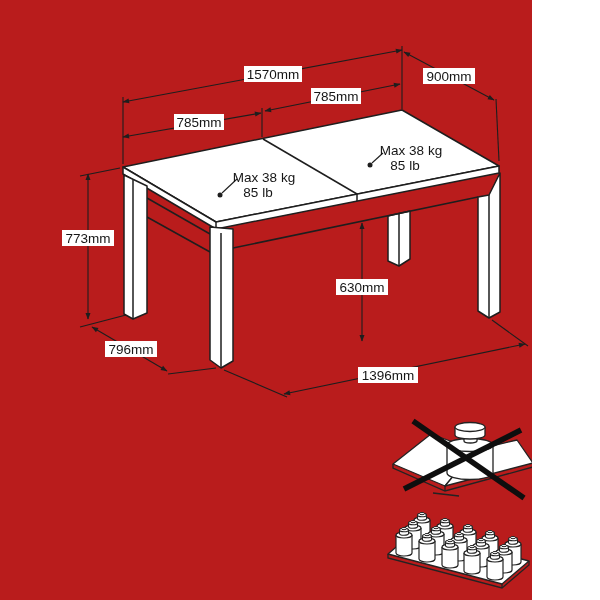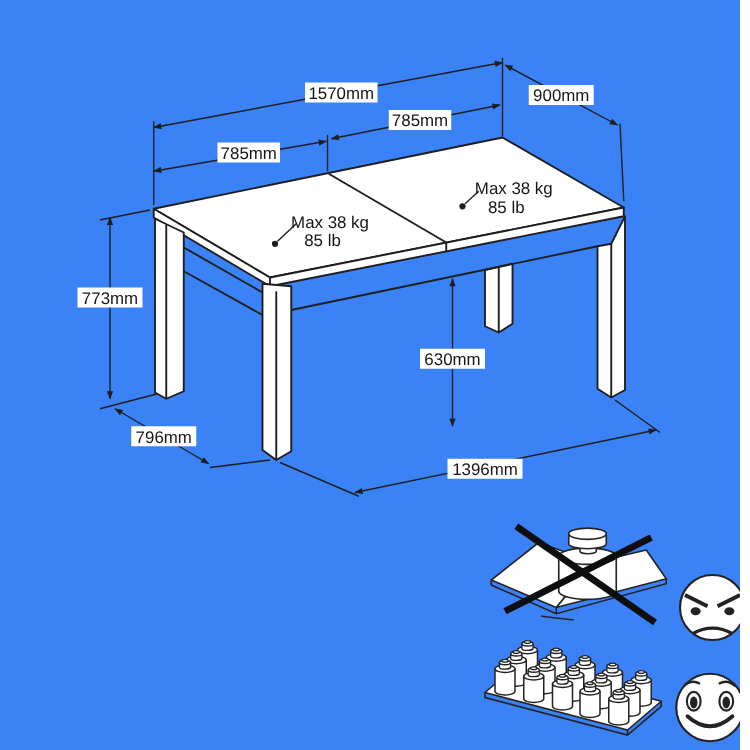--- a/index.html
+++ b/index.html
@@ -1,16 +1,16 @@
 <!DOCTYPE html>
 <html><head>
 <meta charset="utf-8">
 <style>
   html,body{margin:0;padding:0;background:#ffffff;}
-  .canvas{width:592px;height:600px;background:#3b82f6;position:relative;overflow:hidden;}
+  .canvas{width:532px;height:600px;background:#b91c1c;position:relative;overflow:hidden;}
   svg{display:block;}
   text{font-family:"Liberation Sans","DejaVu Sans",sans-serif;fill:#151515;}
   .dim-text{font-size:13.5px;}
   .load-text{font-size:13.5px;}
   .tbl{stroke:#1e1e1e;stroke-width:1.5;fill:none;stroke-linejoin:round;}
   .tblf{stroke:#1e1e1e;stroke-width:1.5;fill:#ffffff;stroke-linejoin:round;}
   .dim{stroke:#1e1e1e;stroke-width:1.1;fill:none;}
   .ext{stroke:#1e1e1e;stroke-width:1.1;fill:none;}
   .lblbg{fill:#ffffff;stroke:none;}
   .pic{stroke:#232323;stroke-width:1.3;fill:#ffffff;stroke-linejoin:round;}

